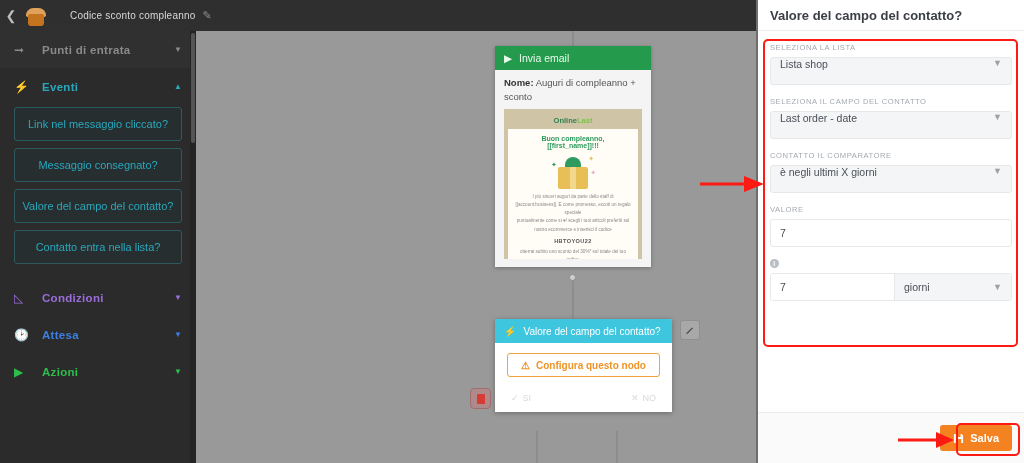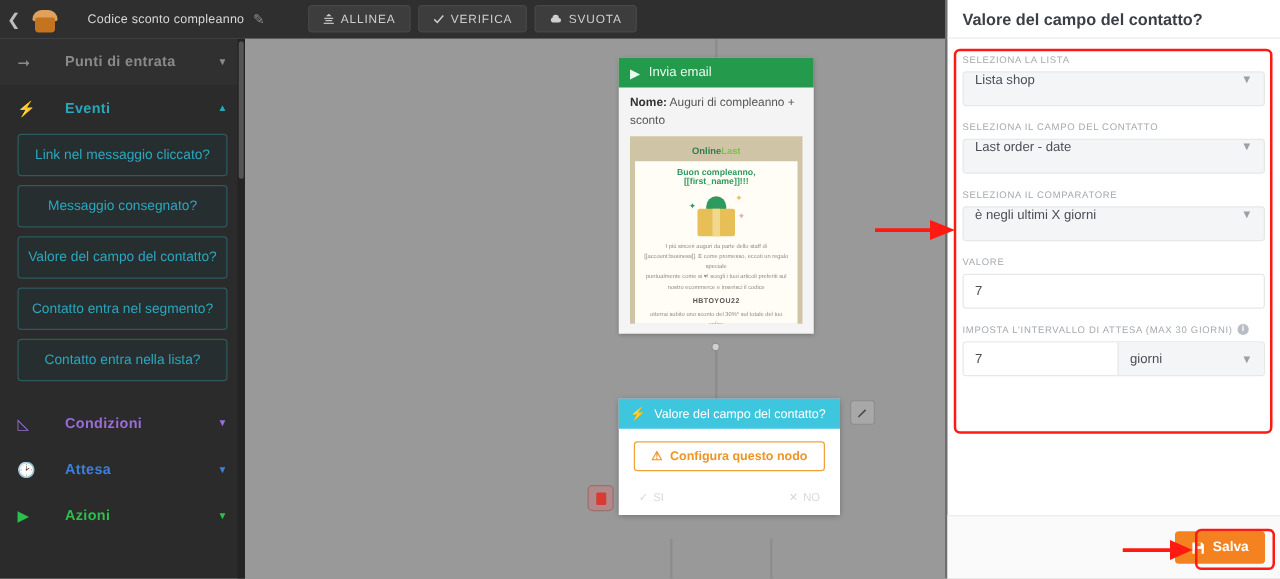--- a/index.html
+++ b/index.html
@@ -54,21 +54,21 @@
   .sidebar {
     position: absolute; left: 0; top: 31px; width: 196px; height: 432px;
     background: #2b2b2b; overflow: hidden;
   }
   .sb-group {
     display: flex; align-items: center; height: 37px; padding: 0 14px;
     cursor: pointer; position: relative;
   }
   .sb-group.dim { background: #303030; }
   .sb-group .gicon { width: 18px; font-size: 12px; display: flex; align-items: center; }
-  .sb-group .glabel { font-size: 11.5px; font-weight: bold; letter-spacing: .3px; margin-left: 20px; }
+  .sb-group .glabel { font-size: 11.5px; font-weight: bold; letter-spacing: .3px; margin-left: 10px; }
   .sb-group .caret { margin-left: auto; font-size: 8px; }
   .sb-items { padding: 2px 14px 8px 14px; }
   .sb-item {
     height: 34px; margin-bottom: 7px; border-radius: 3px;
     display: flex; align-items: center; justify-content: center;
     font-size: 11px; cursor: pointer;
     border: 1px solid #2d5a5e; background: #262e2f; color: #2aa7bd;
   }
   .sb-scroll {
     position: absolute; right: 0; top: 0; width: 6px; height: 432px; background: #242424;
@@ -212,63 +212,39 @@
 
   <div class="topbar">
     <div class="back-arrow">❮</div>
     <div class="logo">
       <div class="top"></div>
         <div class="cup"></div>
     </div>
     <div class="doc-title">Codice sconto compleanno</div>
     <div class="pencil-small">✎</div>
 
-    <div class="toolbar">
-      <div class="tbtn">
-        <svg width="9" height="9" viewBox="0 0 10 10">
-          <path d="M5 0 L7.5 2.2 H2.5 Z" fill="#cfcfcf"></path>
-          <rect x="1" y="3.6" width="8" height="1" fill="#cfcfcf"></rect>
-          <rect x="2" y="5.6" width="6" height="1" fill="#cfcfcf"></rect>
-          <rect x="0.5" y="8" width="9" height="1" fill="#cfcfcf"></rect>
-        </svg>
-        <span>ALLINEA</span>
-      </div>
-      <div class="tbtn">
-        <svg width="9" height="9" viewBox="0 0 10 10">
-          <path d="M1 5 L3.7 7.8 L9 1.6" stroke="#cfcfcf" stroke-width="1.3" fill="none"></path>
-        </svg>
-        <span>VERIFICA</span>
-      </div>
-      <div class="tbtn">
-        <svg width="10" height="9" viewBox="0 0 12 10">
-          <path d="M3 8 A2.4 2.4 0 0 1 3 3.4 A3 3 0 0 1 9 3.6 A2.2 2.2 0 0 1 9 8 Z" fill="#cfcfcf"></path>
-        </svg>
-        <span>SVUOTA</span>
-      </div>
-    </div>
   </div>
 
   <div class="sidebar">
 
     <div class="sb-group dim">
       <span class="gicon" style="color:#8a8a8a;">➞</span>
       <span class="glabel" style="color:#8a8a8a;">Punti di entrata</span>
       <span class="caret" style="color:#8a8a8a;">▼</span>
     </div>
 
     <div class="sb-group">
       <span class="gicon" style="color:#2aa7bd;">⚡</span>
       <span class="glabel" style="color:#2aa7bd;">Eventi</span>
       <span class="caret" style="color:#2aa7bd;">▲</span>
     </div>
     <div class="sb-items">
       <div class="sb-item">Link nel messaggio cliccato?</div>
       <div class="sb-item">Messaggio consegnato?</div>
       <div class="sb-item">Valore del campo del contatto?</div>
-      <div class="sb-item">Contatto entra nel segmento?</div>
       <div class="sb-item">Contatto entra nella lista?</div>
     </div>
 
     <div class="sb-group">
       <span class="gicon" style="color:#9b6ddb;">◺</span>
       <span class="glabel" style="color:#9b6ddb;">Condizioni</span>
       <span class="caret" style="color:#9b6ddb;">▼</span>
     </div>
 
     <div class="sb-group">
@@ -379,35 +355,34 @@
 
       <div class="field">
         <div class="flabel">SELEZIONA IL CAMPO DEL CONTATTO</div>
         <div class="select">
           <span class="val">Last order - date</span>
           <span class="chev">▼</span>
         </div>
       </div>
 
       <div class="field">
-        <div class="flabel">SELEZIONA IL COMPARATORE</div>
+        <div class="flabel">CONTATTO IL COMPARATORE</div>
         <div class="select">
           <span class="val">è negli ultimi X giorni</span>
           <span class="chev">▼</span>
         </div>
       </div>
 
       <div class="field">
         <div class="flabel">VALORE</div>
         <div class="textinput">7</div>
       </div>
 
       <div class="field">
         <div class="flabel">
-          <span>IMPOSTA L'INTERVALLO DI ATTESA (MAX 30 GIORNI)</span>
           <span class="info-dot">i</span>
         </div>
         <div class="combo">
           <span class="num">7</span>
           <span class="unit">
             <span>giorni</span>
             <span class="chev">▼</span>
           </span>
         </div>
       </div>

